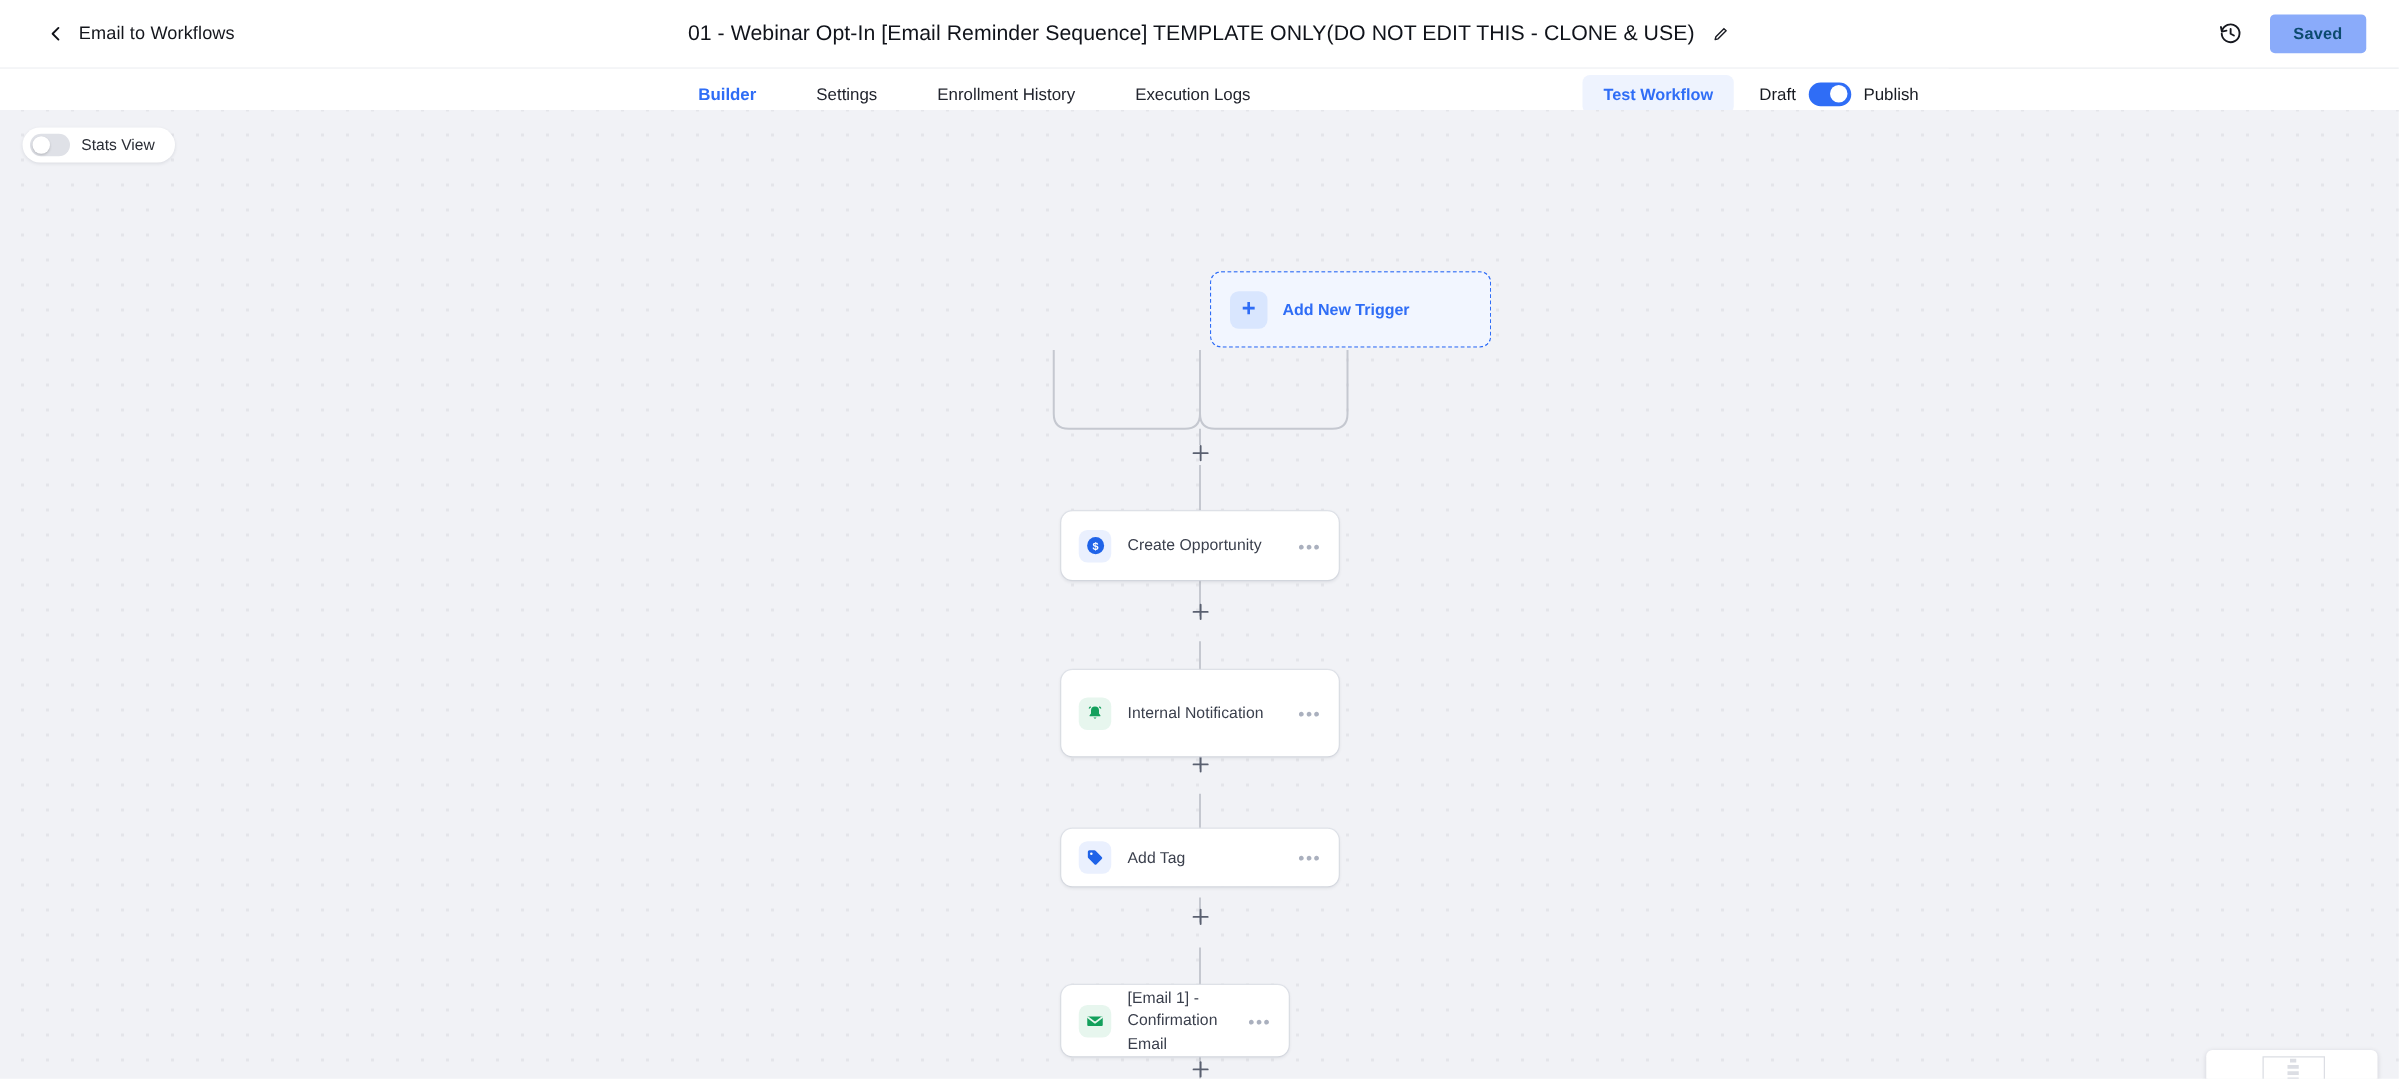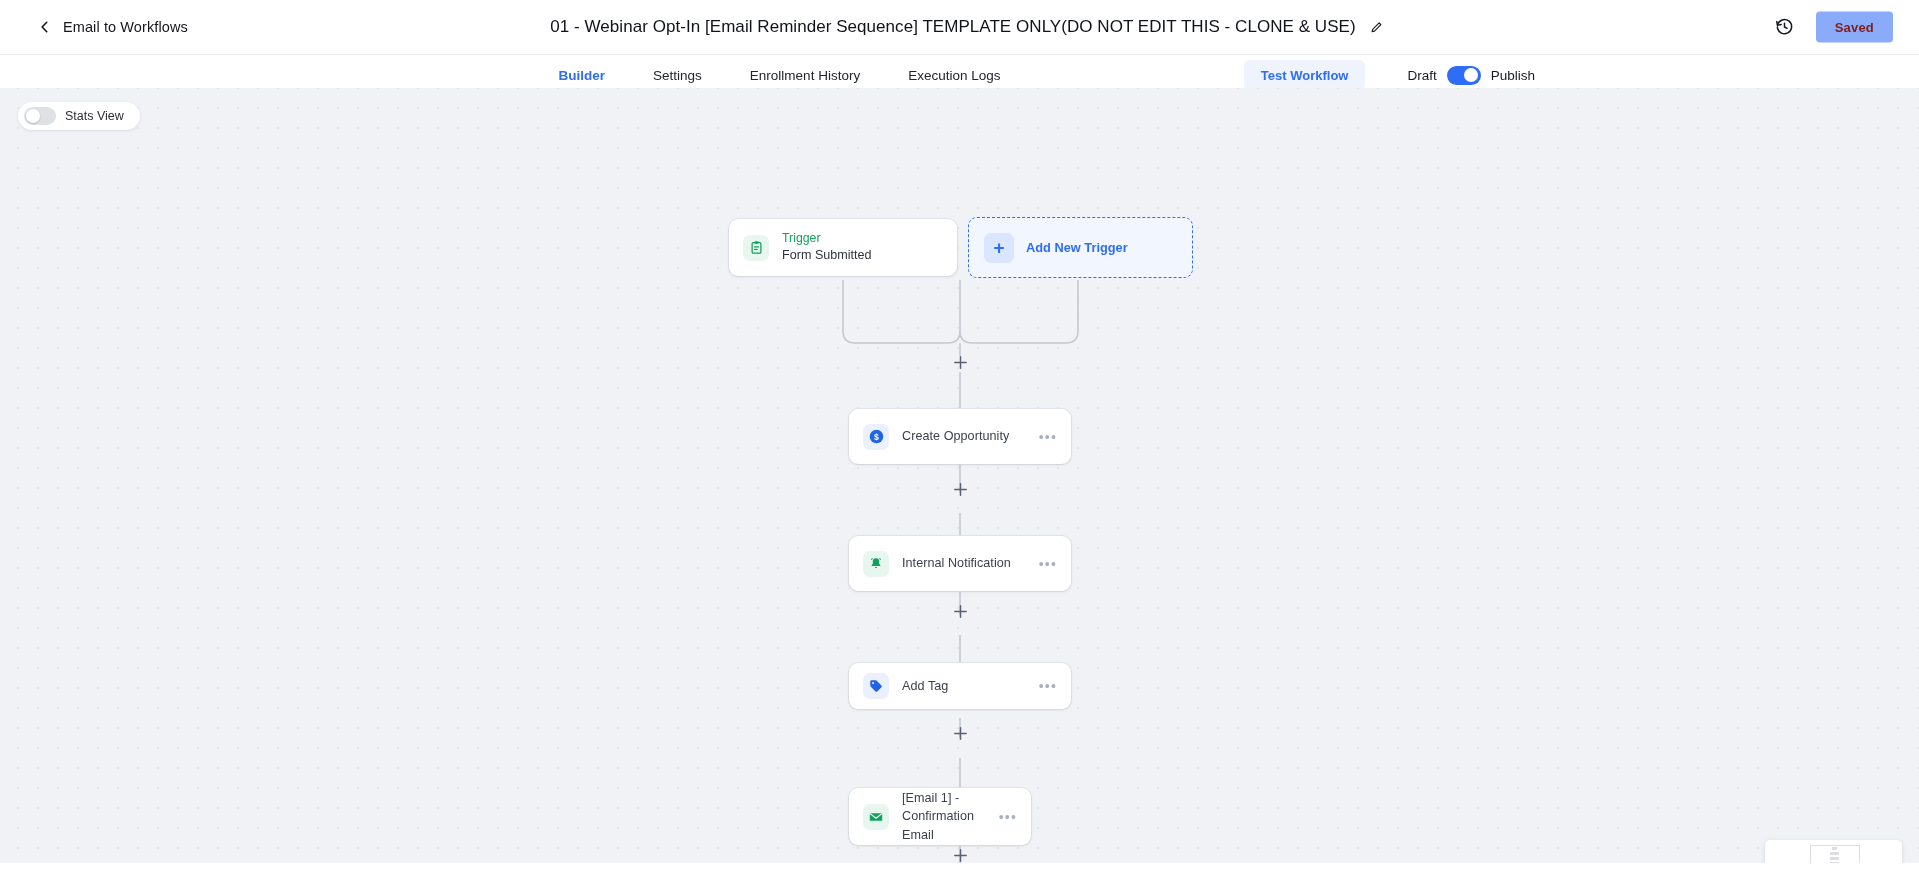--- a/index.html
+++ b/index.html
@@ -35,21 +35,21 @@
   }
   .wf-title { font-size: 17px; color: #10131a; letter-spacing: .05px; }
   .edit-pencil { width: 14px; height: 14px; color: #1b1d24; cursor: pointer; flex: 0 0 auto; }
 
   .topbar-right {
     position: absolute; right: 26px; top: 50%; transform: translateY(-50%);
     display: flex; align-items: center; gap: 22px;
   }
   .hist-icon { width: 19px; height: 19px; color: #16181f; cursor: pointer; }
   .saved-btn {
-    background: #8aabfa; color: #7f1d1d;
+    background: #8aabfa; color: #0c4a6e;
     font-size: 13px; font-weight: bold;
     border: none; border-radius: 4px;
     padding: 8px 19px; cursor: default;
     letter-spacing: .2px;
   }
 
   
   .tabbar {
     position: absolute; left: 0; top: 55px;
     width: 1559px; height: 40px;
@@ -66,21 +66,21 @@
     padding: 0 24px; display: flex; align-items: center;
     cursor: pointer; position: relative; white-space: nowrap;
   }
   .tab.active { color: #2f6df6; font-weight: bold; }
   .tab.active::after {
     content: ""; position: absolute; left: 18px; right: 18px; bottom: 0;
     height: 2px; background: #2f6df6;
   }
   .tabbar-right {
     position: absolute; right: 24px; top: 0; height: 40px;
-    display: flex; align-items: center; gap: 28px;
+    display: flex; align-items: center; gap: 6px;
   }
   .test-wf-btn {
     background: #eef3fe; color: #2f6df6;
     font-size: 13px; font-weight: bold;
     border: none; border-radius: 6px;
     padding: 8px 17px; cursor: pointer;
   }
   .publish-group { display: flex; align-items: center; gap: 10px; margin-left: 14px; }
   .pg-label { font-size: 13.5px; color: #181b22; }
   .toggle {
@@ -274,34 +274,20 @@
       <path d="M960 425 L960 448"></path>
       <path d="M960 503 L960 527"></path>
       <path d="M960 547 L960 575"></path>
       <path d="M960 630 L960 650"></path>
       <path d="M960 670 L960 700"></path>
       <path d="M960 757 L960 775"></path>
       <path d="M960 795 L960 822"></path>
     </g>
   </svg>
 
-  <div class="trigger-card">
-    <div class="node-icon ic-green">
-      <svg viewBox="0 0 24 24" width="15" height="15" fill="none" stroke="currentColor" stroke-width="2" stroke-linecap="round" stroke-linejoin="round">
-        <rect x="5" y="4" width="14" height="17" rx="2"></rect>
-        <rect x="9" y="2" width="6" height="4" rx="1" fill="currentColor" stroke="none"></rect>
-        <line x1="9" y1="11" x2="15" y2="11"></line>
-        <line x1="9" y1="15" x2="13" y2="15"></line>
-      </svg>
-    </div>
-    <div class="trigger-text">
-      <span class="trigger-kind">Trigger</span>
-      <span class="trigger-name">Form Submitted</span>
-    </div>
-  </div>
 
   <div class="add-trigger">
     <div class="plus-sq">+</div>
     <span class="add-trigger-label">Add New Trigger</span>
   </div>
 
   <svg class="plus-node" style="left:952px; top:266px;" viewBox="0 0 24 24" stroke="currentColor" stroke-width="2.1" stroke-linecap="round">
     <line x1="12" y1="4" x2="12" y2="20"></line>
       <line x1="4" y1="12" x2="20" y2="12"></line>
   </svg>
@@ -326,21 +312,21 @@
     <div class="node-icon ic-blue">
       <svg viewBox="0 0 24 24" width="19" height="19">
         <circle cx="12" cy="12" r="8.6" fill="#1f63e8"></circle>
         <text x="12" y="16.3" text-anchor="middle" font-size="11" font-weight="bold" fill="#ffffff" font-family="Liberation Sans, sans-serif">$</text>
       </svg>
     </div>
     <span class="node-title">Create Opportunity</span>
     <span class="dots">•••</span>
   </div>
 
-  <div class="node" style="left:849px; top:448px; width:222px; height:55px;">
+  <div class="node" style="left:849px; top:448px; width:222px; height:69px;">
     <div class="node-icon ic-green">
       <svg viewBox="0 0 24 24" width="16" height="16" fill="currentColor">
         <path d="M12 3.4a4.8 4.8 0 0 0-4.8 4.8v3.4L5.6 13.8a.8.8 0 0 0 .6 1.3h11.6a.8.8 0 0 0 .6-1.3l-1.6-2.2V8.2A4.8 4.8 0 0 0 12 3.4z"></path>
         <path d="M10.2 16.6a1.9 1.9 0 0 0 3.6 0z"></path>
         <path d="M6.4 3.1l1 1.1a7 7 0 0 0-2 1.9l-1.1-.8a8.4 8.4 0 0 1 2.1-2.2z"></path>
         <path d="M17.6 3.1l-1 1.1a7 7 0 0 1 2 1.9l1.1-.8a8.4 8.4 0 0 0-2.1-2.2z"></path>
       </svg>
     </div>
     <span class="node-title">Internal Notification</span>
     <span class="dots">•••</span>

